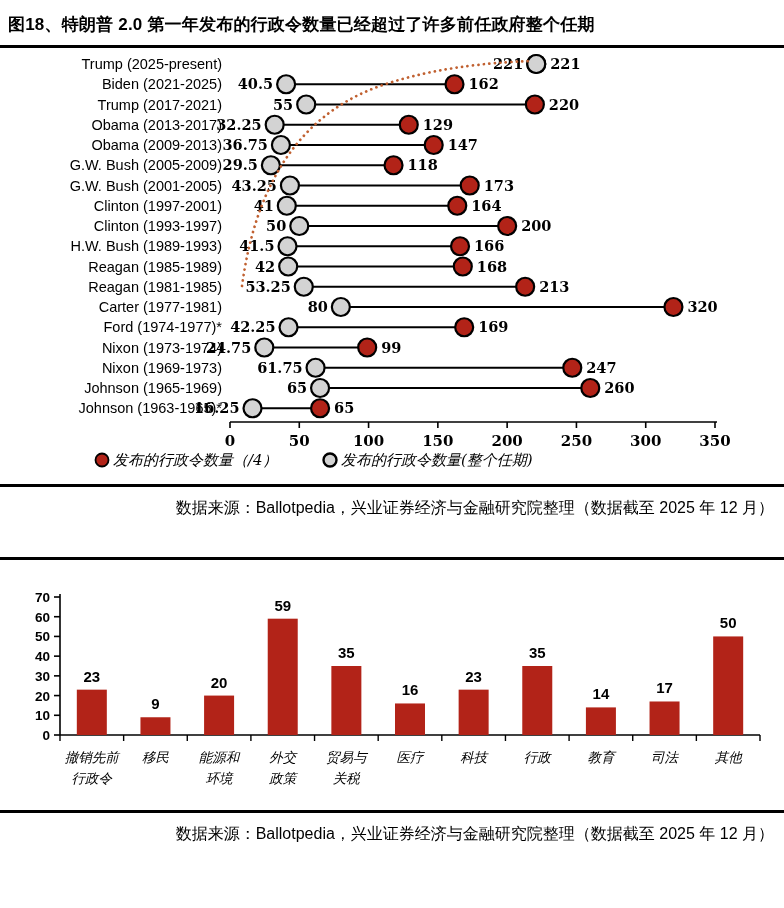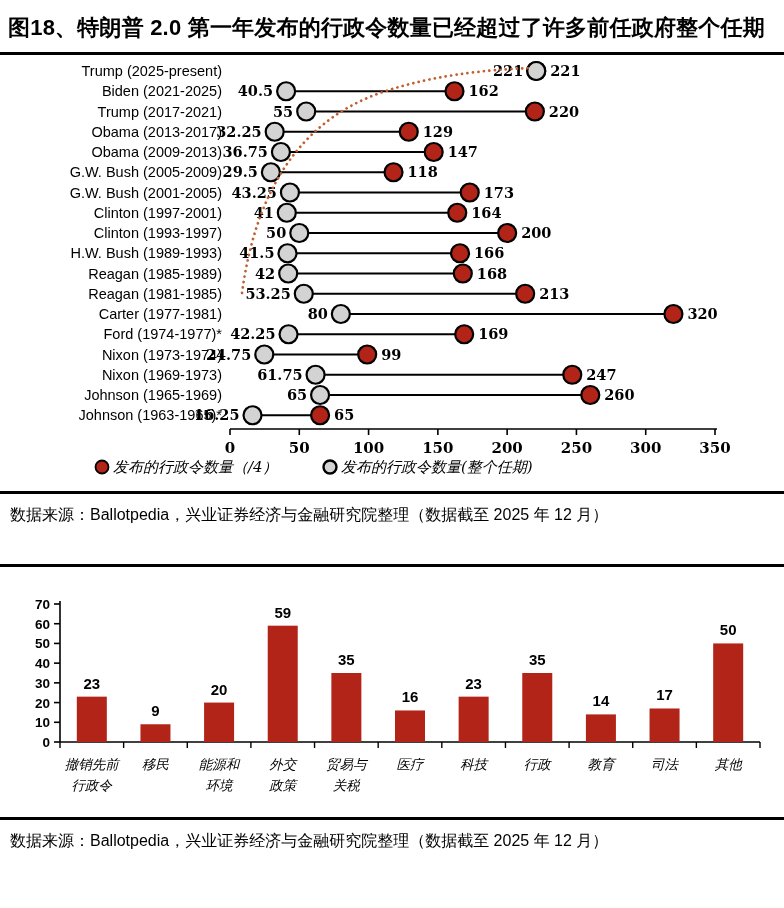--- a/index.html
+++ b/index.html
@@ -1,26 +1,26 @@
 <!DOCTYPE html>
 <html><head>
 <meta charset="utf-8">
 <style>
   html,body{margin:0;padding:0;}
   body{
     width:784px;height:908px;background:#ffffff;overflow:hidden;
     font-family:"Liberation Sans",sans-serif;color:#000;
   }
   .fig-title{
-    font-size:22px;font-weight:700;padding:13px 8px 9px 8px;
+    font-size:17px;font-weight:700;padding:13px 8px 9px 8px;
     letter-spacing:0.2px;
   }
   .rule{height:3px;background:#000;width:784px;}
   .source{
-    font-size:16px;padding:11px 10px 12px 10px;color:#000;
+    font-size:16px;padding:11px 10px 12px 10px;color:#000;text-align:right;
   }
   .gap{height:26px;}
   svg{display:block;}
   text{user-select:none;}
 </style>
 </head>
 <body>
 
 <div>
 

